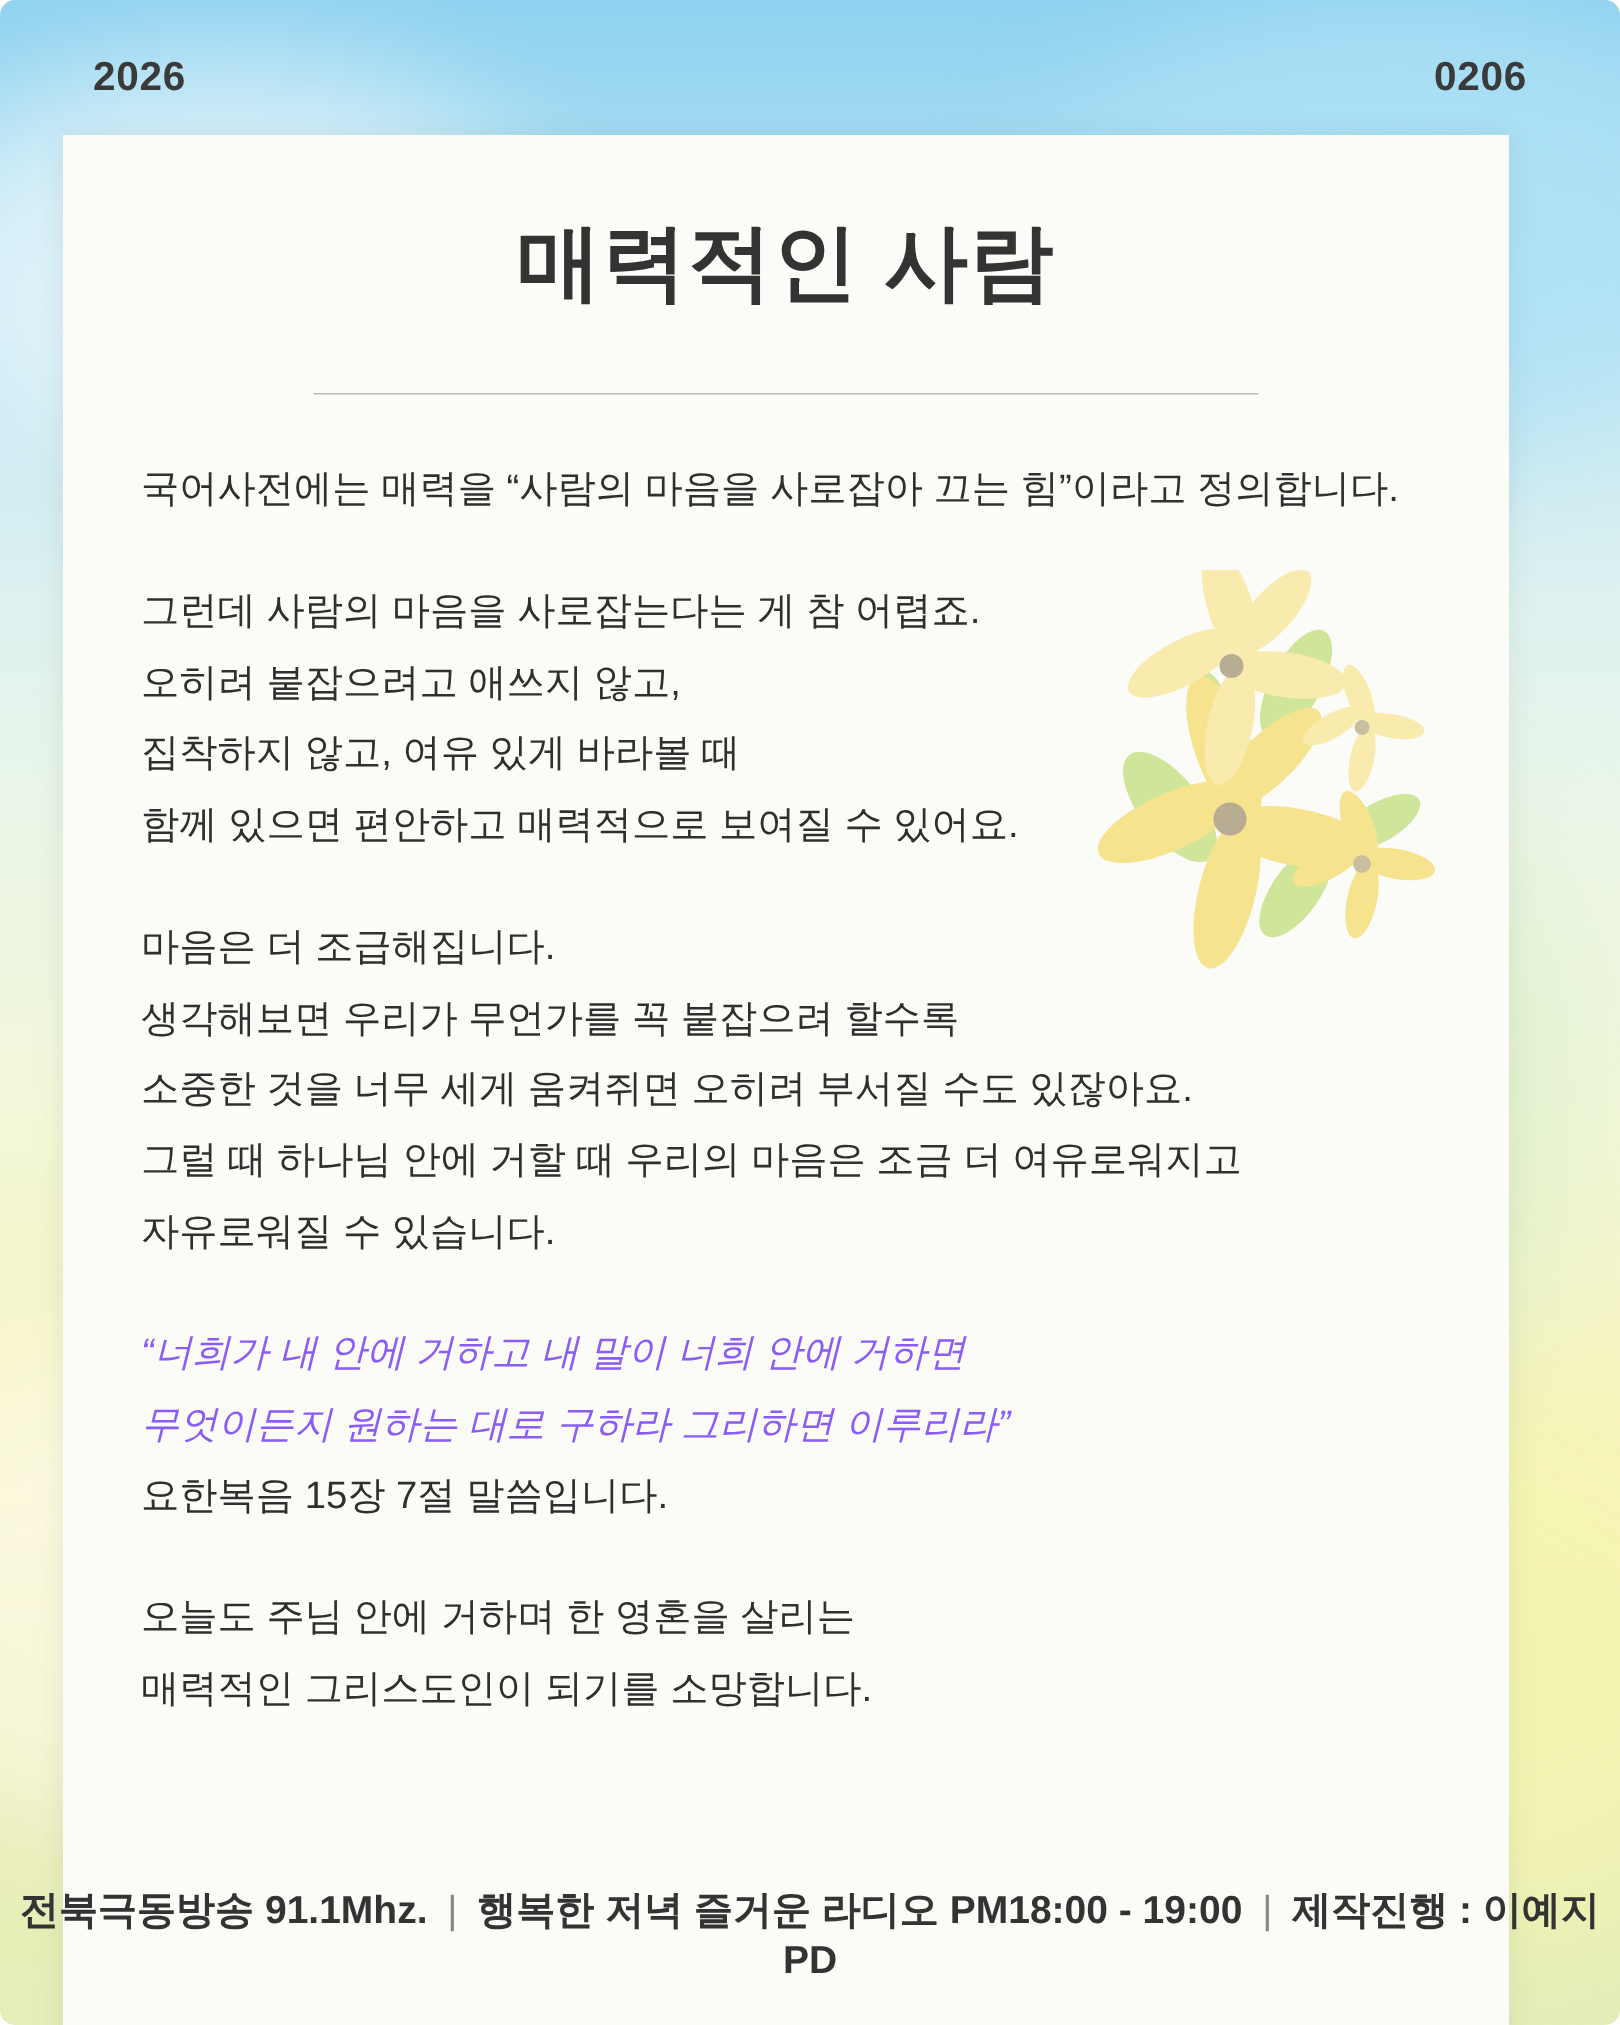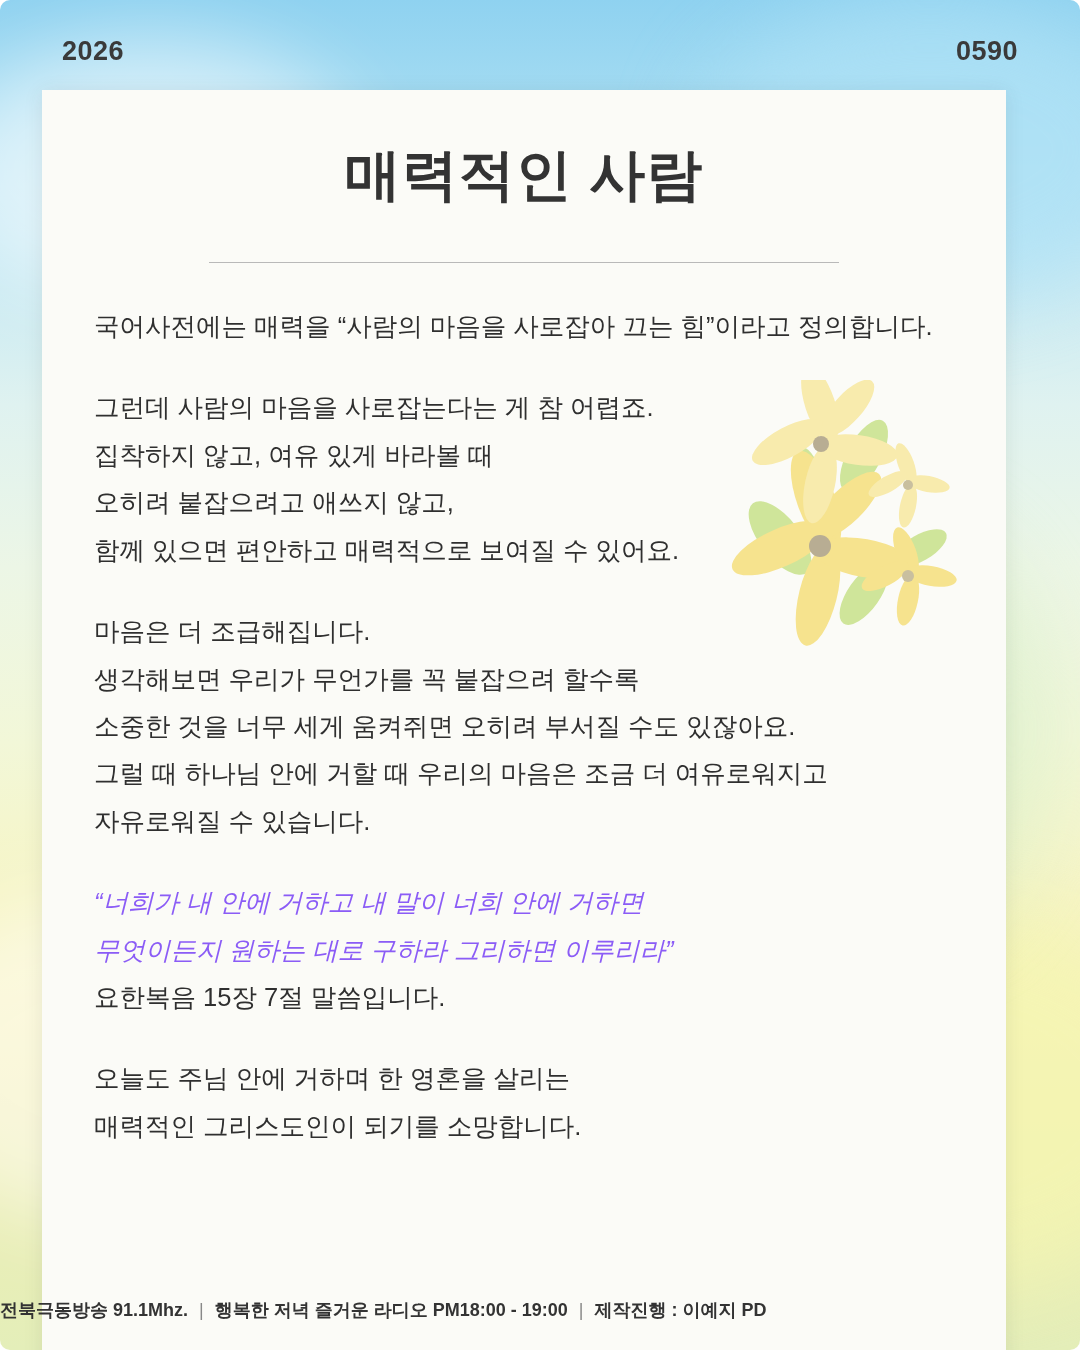--- a/index.html
+++ b/index.html
@@ -133,22 +133,22 @@
     height: 280px;
     z-index: 1;
     pointer-events: none;
   }
 
   .footer {
     position: absolute;
     left: 0;
     right: 0;
     bottom: 28px;
-    text-align: left;
-    font-size: 18px;
+    text-align: center;
+    font-size: 26px;
     font-weight: bold;
     color: #333;
   }
   .footer .sep {
     color: #888;
     font-weight: normal;
     padding: 0 6px;
   }
 </style>
 </head>
@@ -157,21 +157,21 @@
 <div class="poster">
 
   <div class="bg-blob blob-1"></div>
   <div class="bg-blob blob-2"></div>
   <div class="bg-blob blob-3"></div>
   <div class="bg-blob blob-4"></div>
   <div class="bg-blob blob-5"></div>
   <div class="bg-blob blob-6"></div>
 
   <div class="corner-year">2026</div>
-  <div class="corner-date">0590</div>
+  <div class="corner-date">0206</div>
 
   <div class="card">
 
     <h1 class="title">매력적인 사람</h1>
     <div class="title-rule"></div>
 
     <div class="flowers">
       <svg viewBox="0 0 300 280" width="300" height="280" aria-hidden="true">
         <g fill="#cfe59a">
           <ellipse cx="196" cy="76" rx="17" ry="40" transform="rotate(28 196 76)"></ellipse>
@@ -215,22 +215,22 @@
         </g>
         <circle cx="240" cy="196" r="6" fill="#c9bf9f"></circle>
       </svg>
     </div>
 
     <div class="body-text">
       <p>국어사전에는 매력을 “사람의 마음을 사로잡아 끄는 힘”이라고 정의합니다.</p>
       <p class="gap"></p>
 
       <p>그런데 사람의 마음을 사로잡는다는 게 참 어렵죠.</p>
+      <p>오히려 붙잡으려고 애쓰지 않고,</p>
       <p>집착하지 않고, 여유 있게 바라볼 때</p>
-      <p>오히려 붙잡으려고 애쓰지 않고,</p>
       <p>함께 있으면 편안하고 매력적으로 보여질 수 있어요.</p>
       <p class="gap"></p>
 
       <p>마음은 더 조급해집니다.</p>
       <p>생각해보면 우리가 무언가를 꼭 붙잡으려 할수록</p>
       <p>소중한 것을 너무 세게 움켜쥐면 오히려 부서질 수도 있잖아요.</p>
       <p>그럴 때 하나님 안에 거할 때 우리의 마음은 조금 더 여유로워지고</p>
       <p>자유로워질 수 있습니다.</p>
       <p class="gap"></p>
 

